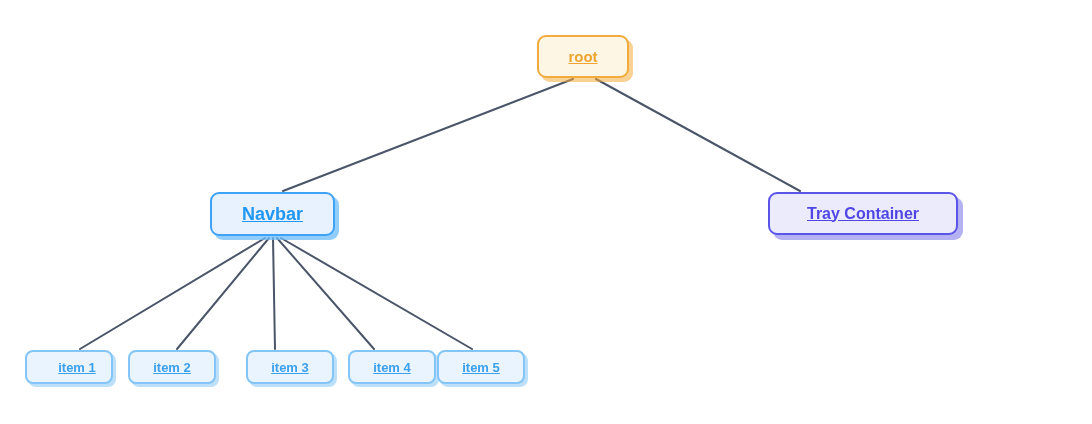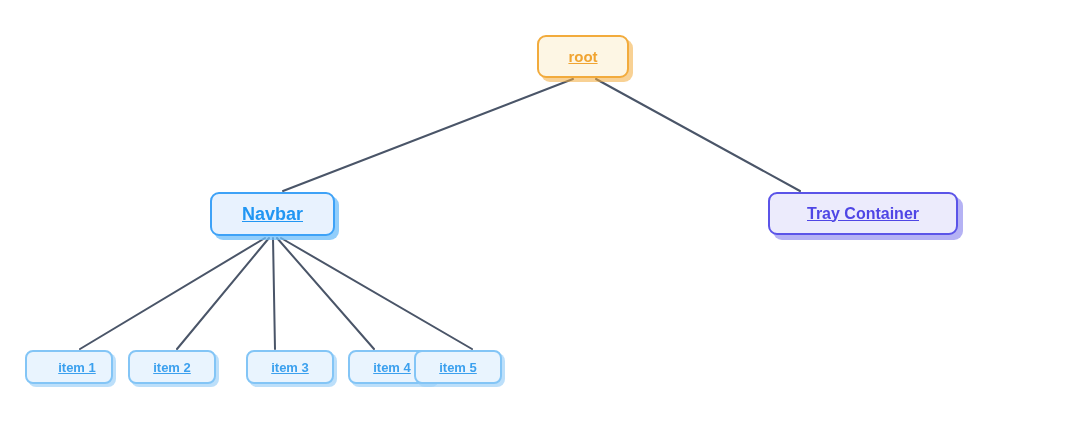--- a/index.html
+++ b/index.html
@@ -103,21 +103,21 @@
   }
   .node-item .node-label {
     color: #3ba0ee;
     font-size: 13px;
     font-weight: bold;
   }
   .node-item-0 { left: 25px; padding-left: 16px;  }
   .node-item-1 { left: 128px; }
   .node-item-2 { left: 246px; }
   .node-item-3 { left: 348px; }
-  .node-item-4 { left: 414px; }
+  .node-item-4 { left: 437px; }
 </style>
 </head>
 <body>
 
 <div id="canvas">
 
   <svg id="edge-layer" viewBox="0 0 1092 424">
     <g id="edges">
         <line x1="573" y1="79" x2="283" y2="191" stroke="#4a5568" stroke-width="2" stroke-linecap="round"></line>
         <line x1="596" y1="79" x2="800" y2="191" stroke="#4a5568" stroke-width="2" stroke-linecap="round"></line>

